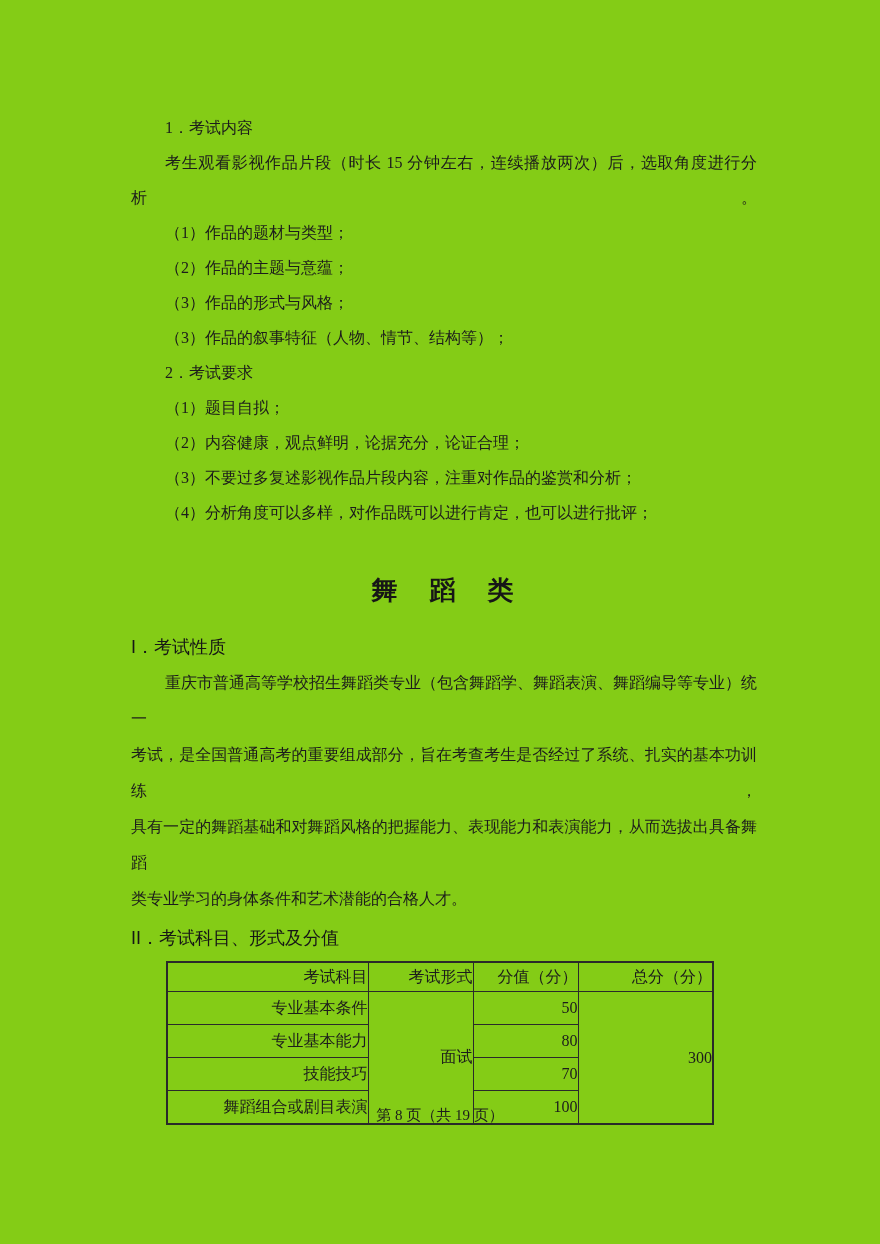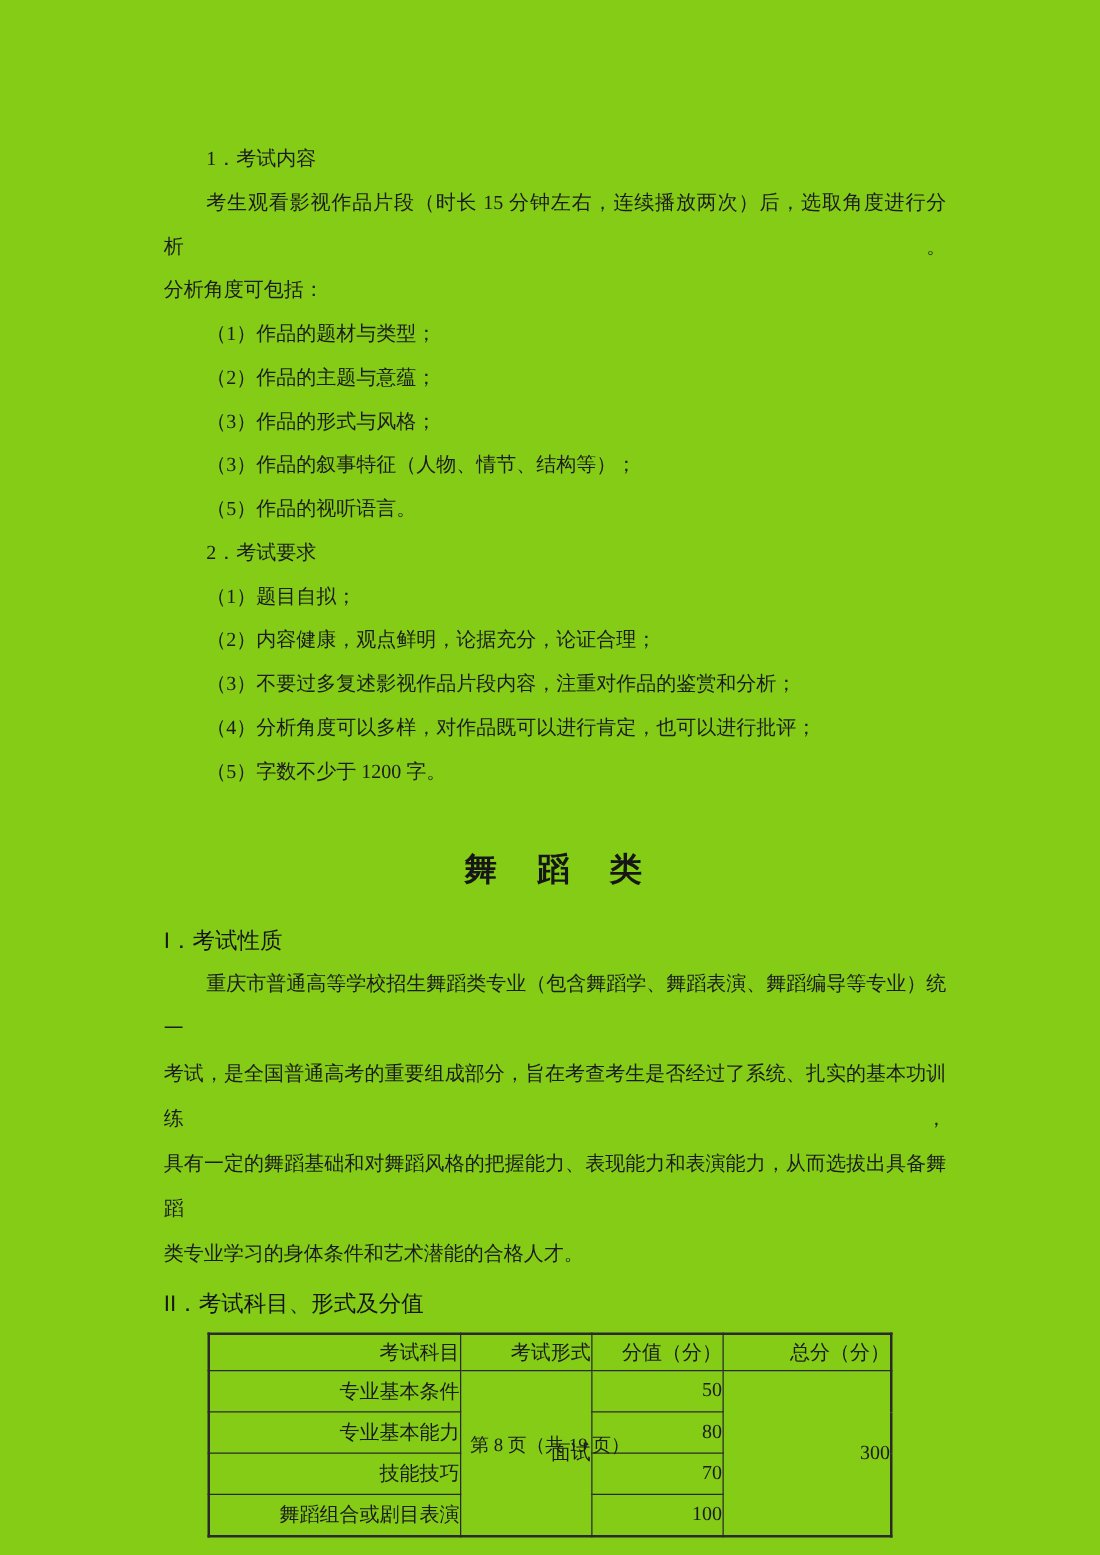--- a/index.html
+++ b/index.html
@@ -69,53 +69,50 @@
     text-align: right;
     vertical-align: middle;
     font-weight: normal;
     padding: 0;
     overflow: hidden;
   }
   table.score .hrow th { height: 28px; }
   table.score .drow td { height: 32px; }
   .footer {
     position: absolute;
-    top: 1146px;
+    top: 1104px;
     left: 0;
     width: 880px;
     text-align: center;
     font-size: 15px;
     line-height: 22px;
     color: #1c1c1c;
   }
 </style>
 </head>
 <body>
 
 <div class="page">
   <div class="content">
 
     <div class="line indent2 first-line">1．考试内容</div>
 
     <div class="line indent2 jfull">考生观看影视作品片段（时长 15 分钟左右，连续播放两次）后，选取角度进行分析。</div>
-    <div class="line">分析角度可包括：</div>
 
     <div class="line indent2">（1）作品的题材与类型；</div>
     <div class="line indent2">（2）作品的主题与意蕴；</div>
     <div class="line indent2">（3）作品的形式与风格；</div>
     <div class="line indent2">（3）作品的叙事特征（人物、情节、结构等）；</div>
-    <div class="line indent2">（5）作品的视听语言。</div>
 
     <div class="line indent2">2．考试要求</div>
 
     <div class="line indent2">（1）题目自拟；</div>
     <div class="line indent2">（2）内容健康，观点鲜明，论据充分，论证合理；</div>
     <div class="line indent2">（3）不要过多复述影视作品片段内容，注重对作品的鉴赏和分析；</div>
     <div class="line indent2">（4）分析角度可以多样，对作品既可以进行肯定，也可以进行批评；</div>
-    <div class="line indent2">（5）字数不少于 1200 字。</div>
 
     <div class="dance-title">舞　蹈　类</div>
 
     <div class="sec-heading sec1">I．考试性质</div>
 
     <div class="para-wrap">
       <div class="para-line indent2 jfull">重庆市普通高等学校招生舞蹈类专业（包含舞蹈学、舞蹈表演、舞蹈编导等专业）统一</div>
       <div class="para-line jfull">考试，是全国普通高考的重要组成部分，旨在考查考生是否经过了系统、扎实的基本功训练，</div>
       <div class="para-line jfull">具有一定的舞蹈基础和对舞蹈风格的把握能力、表现能力和表演能力，从而选拔出具备舞蹈</div>
       <div class="para-line">类专业学习的身体条件和艺术潜能的合格人才。</div>

